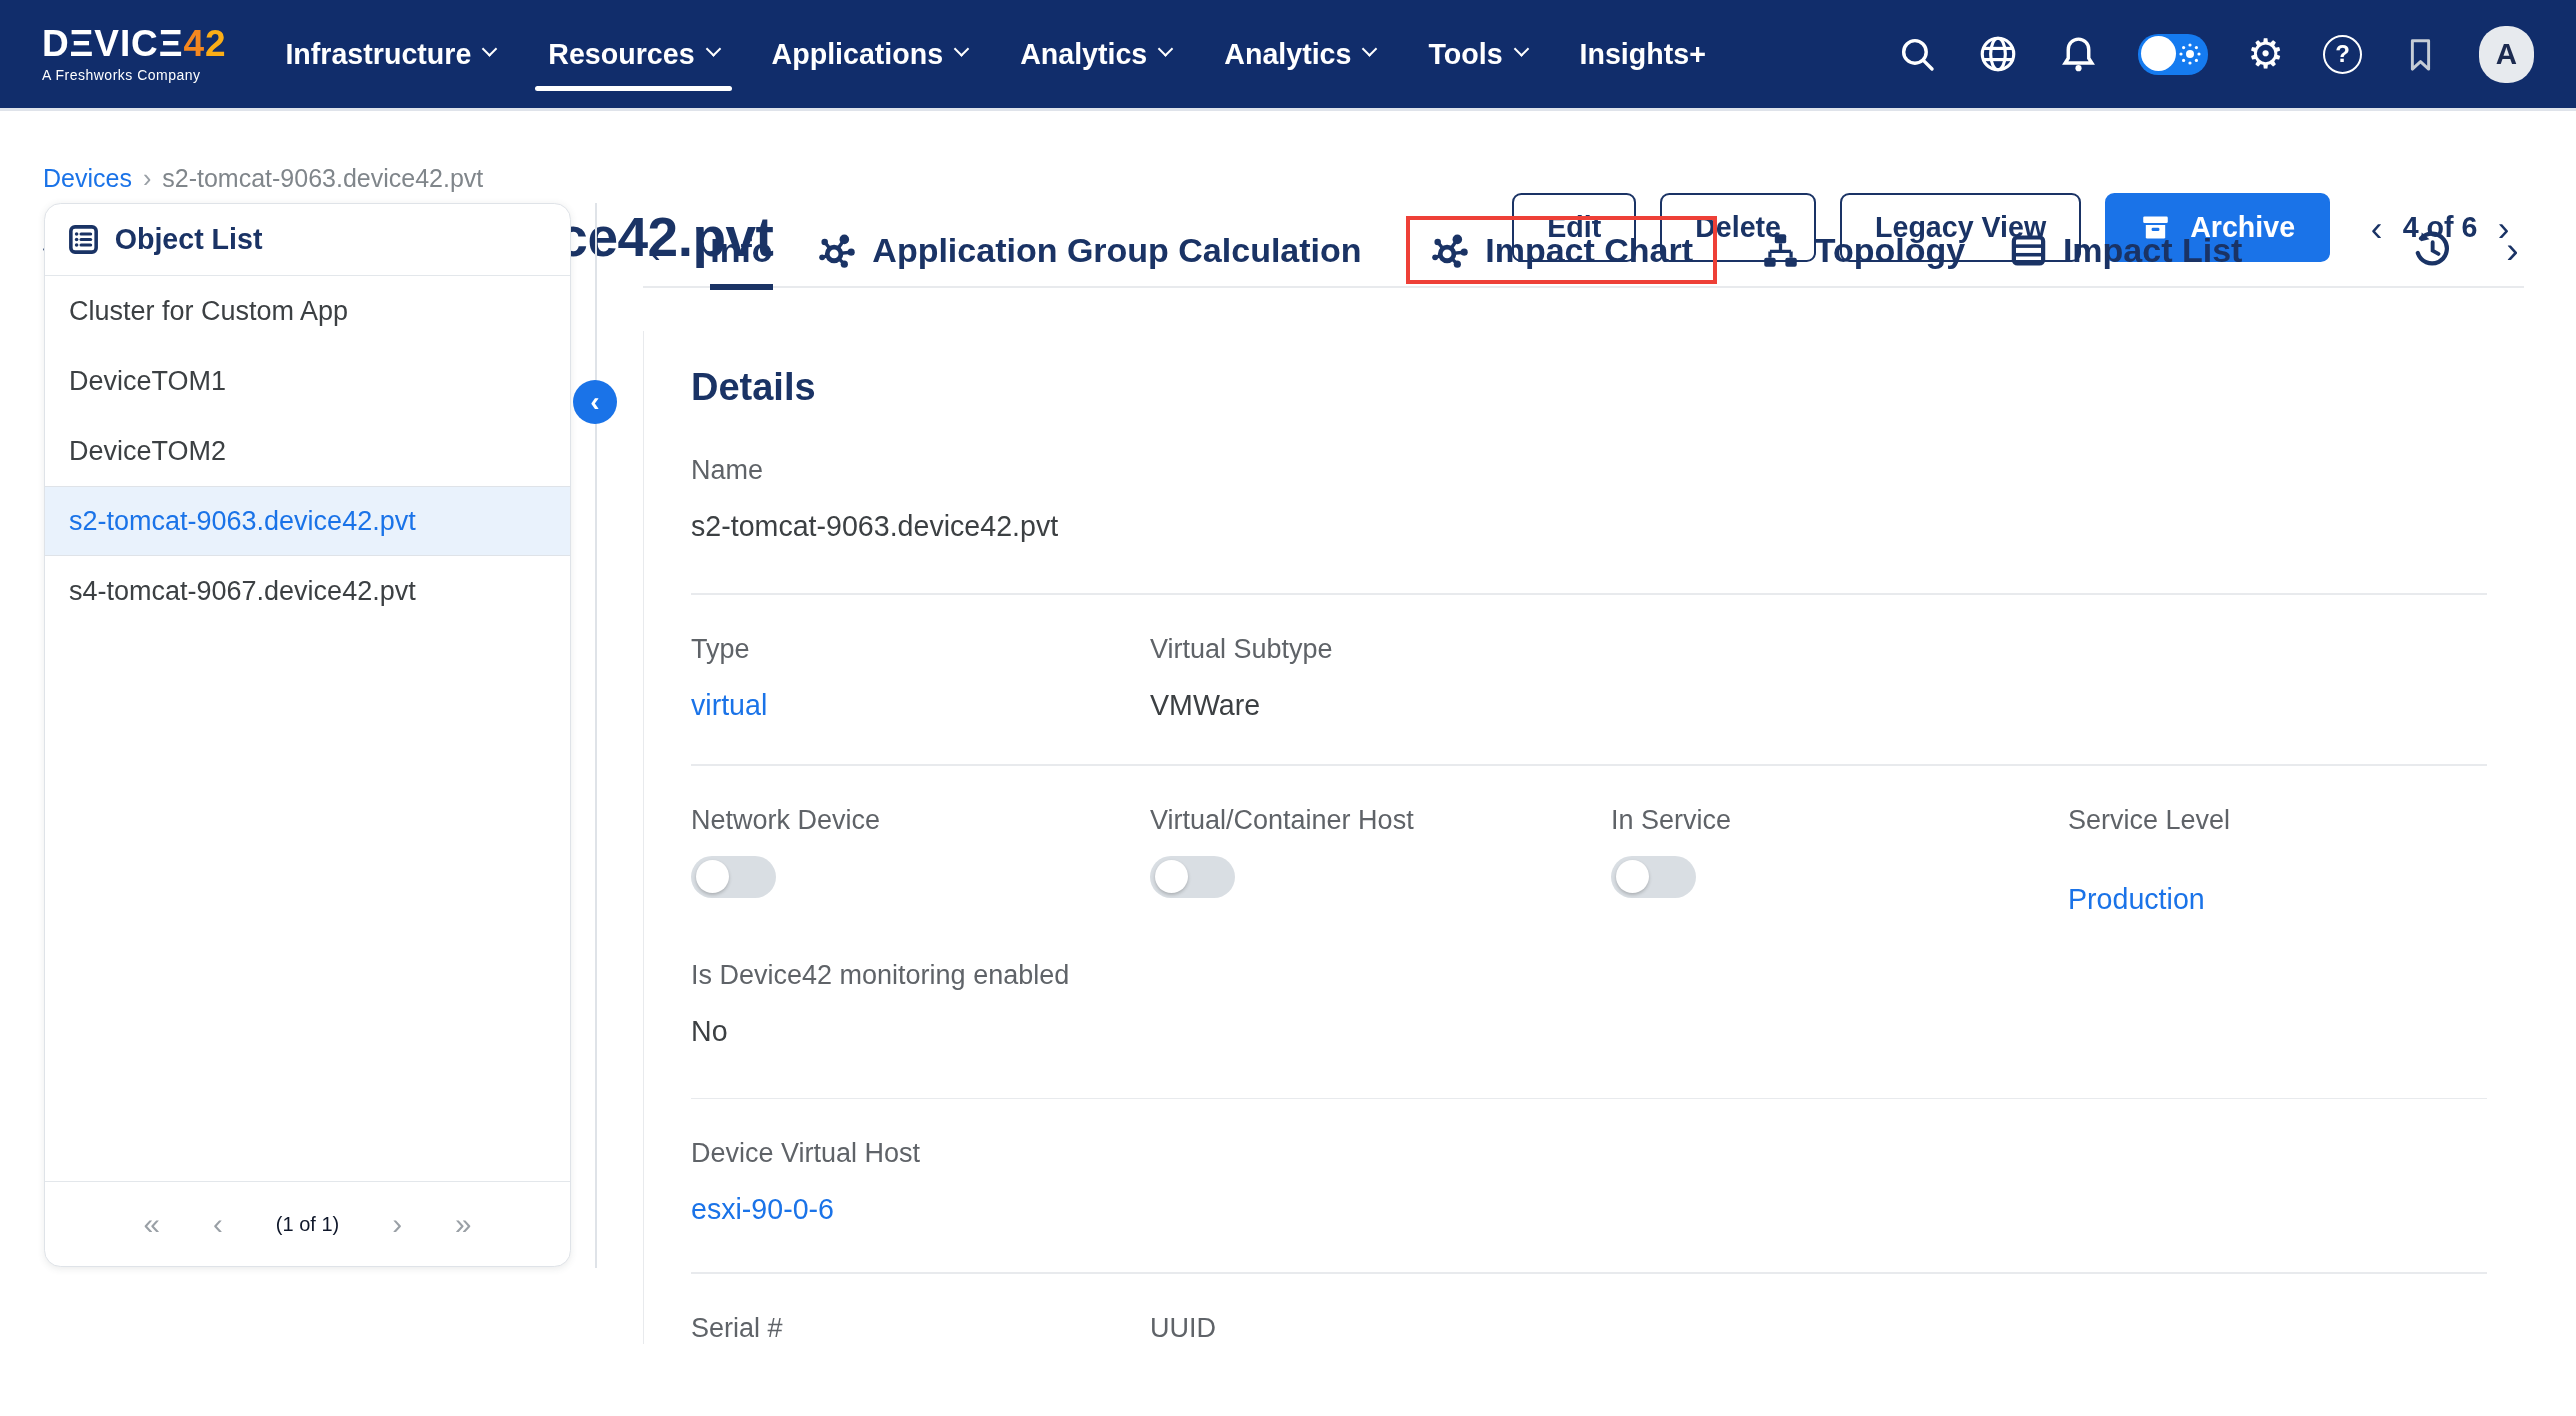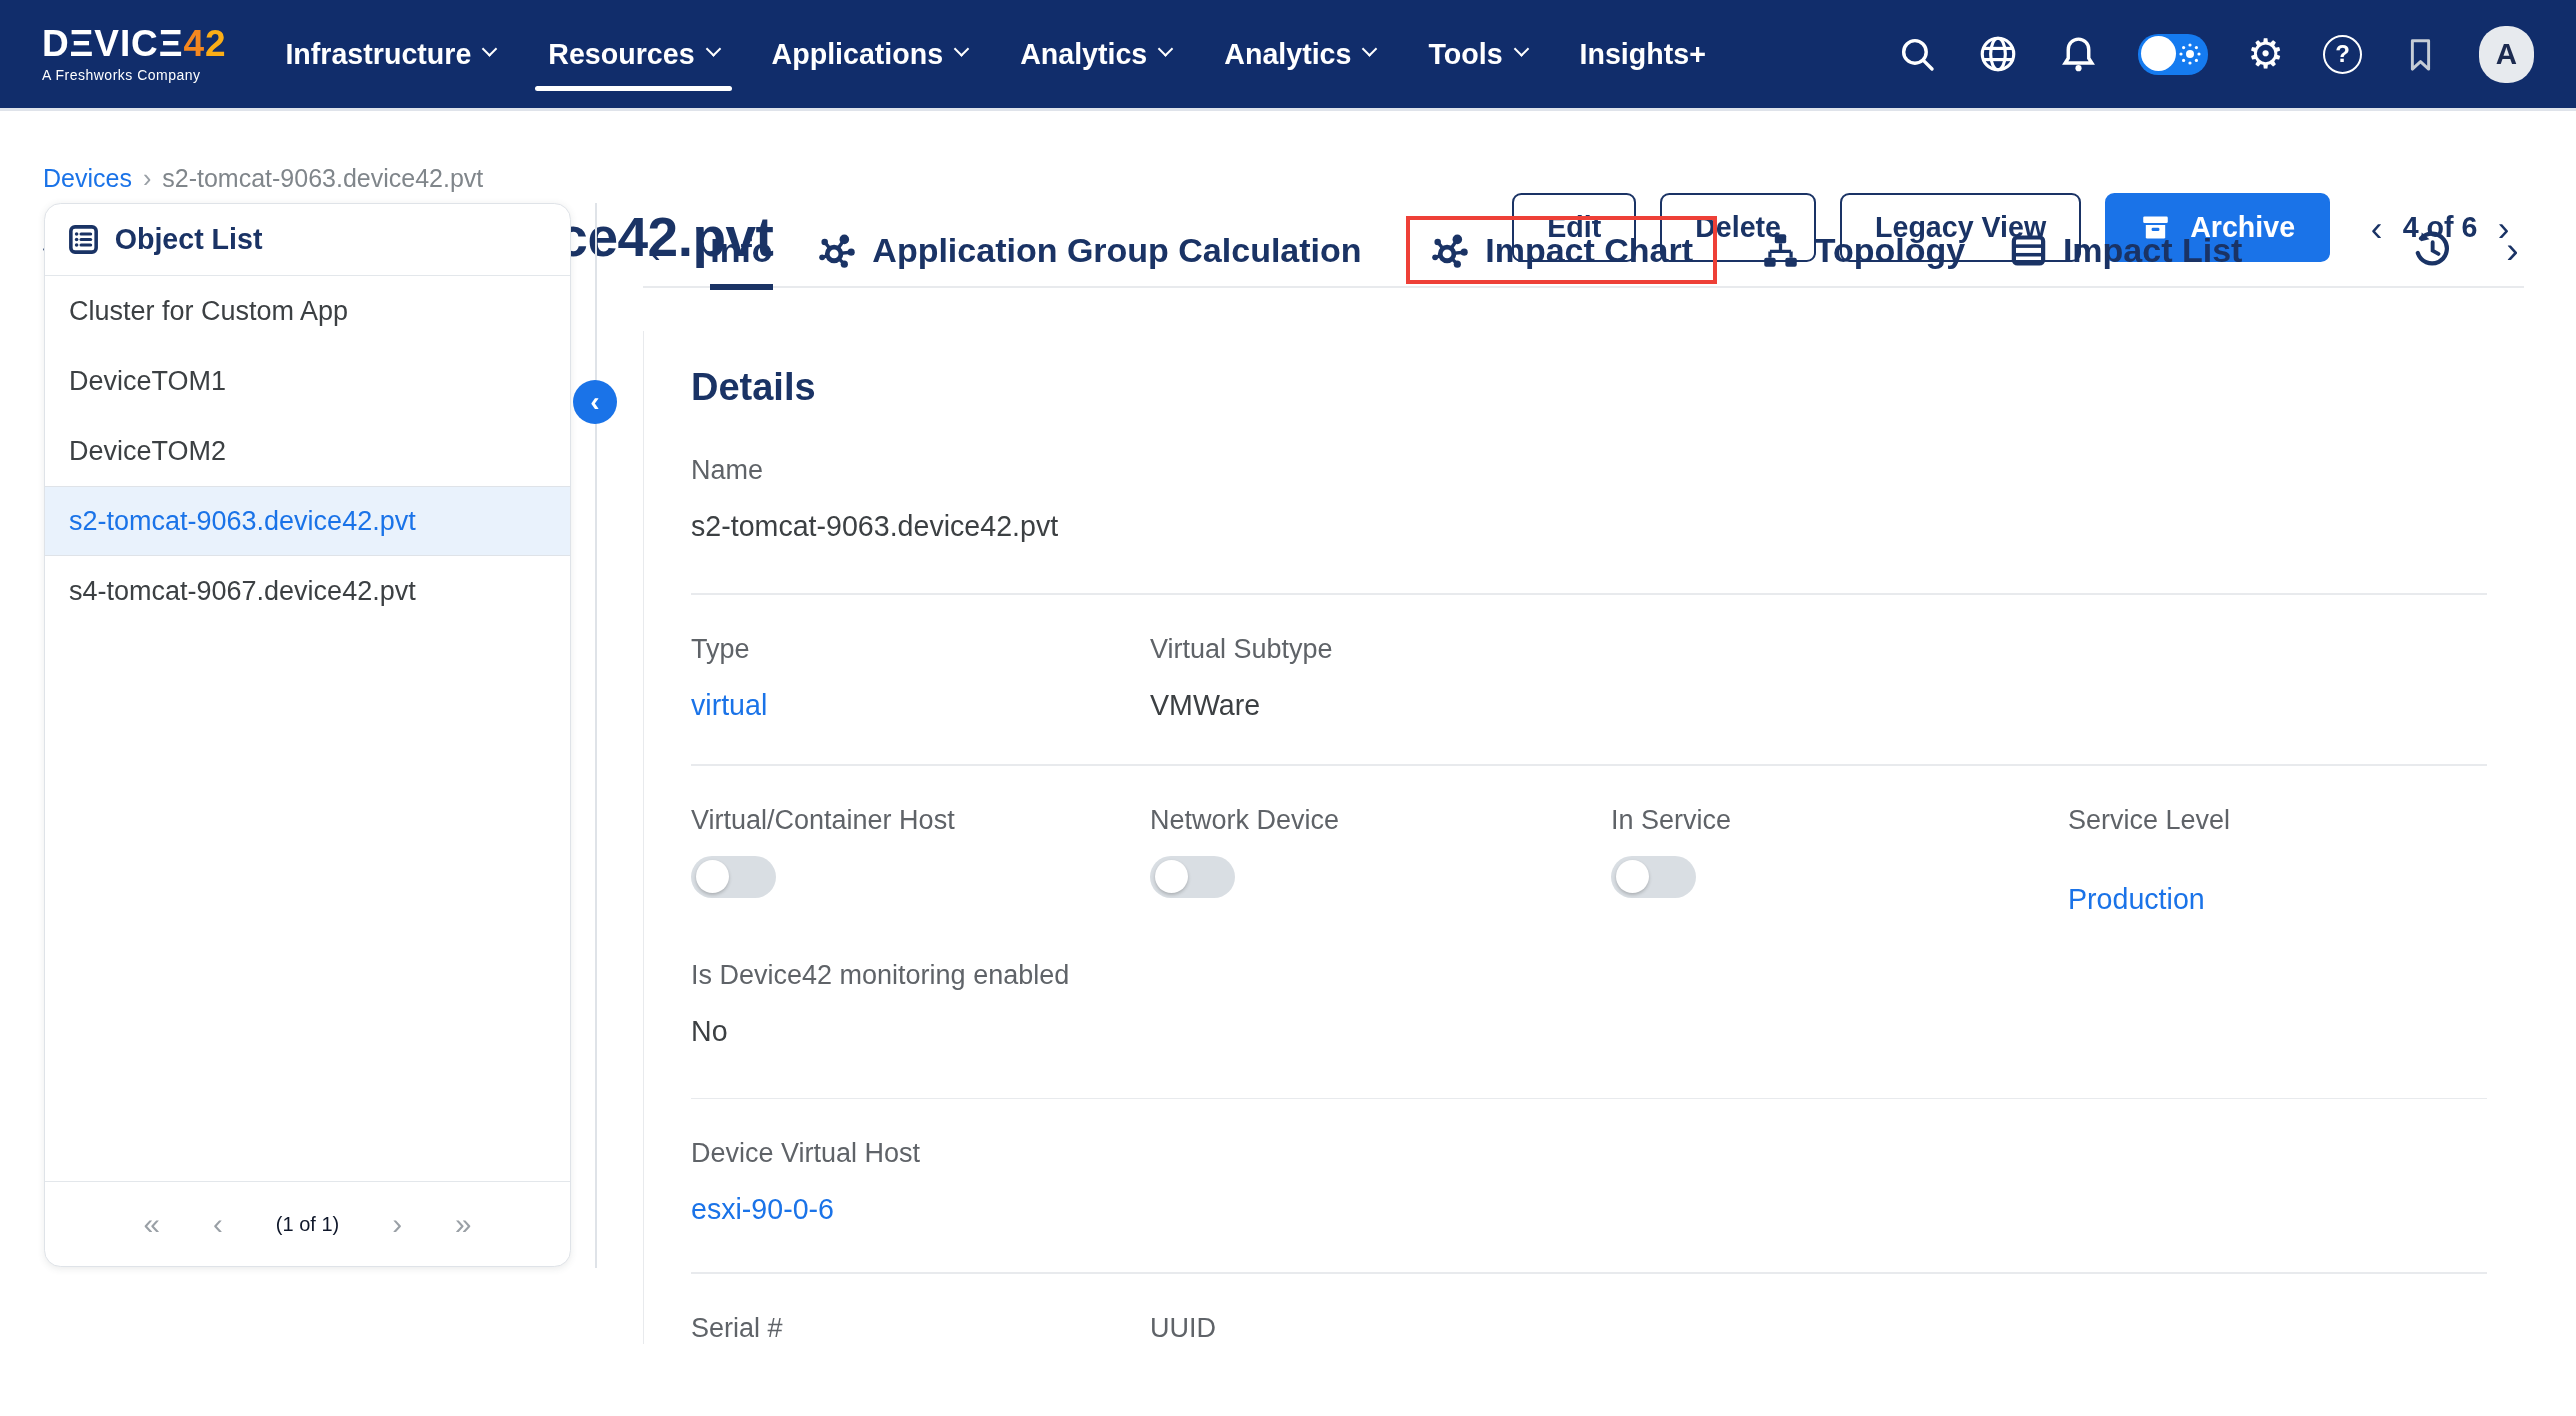--- a/index.html
+++ b/index.html
@@ -360,25 +360,25 @@
         <div>
           <div class="f-label">Virtual Subtype</div>
           <div class="f-value">VMWare</div>
         </div>
       </div>
 
       <div class="divider" style="margin-top:42px"></div>
 
       <div class="grid4" style="margin-top:39px">
         <div>
+          <div class="f-label">Network Device</div>
+          <div class="toggle"></div>
+        </div>
+        <div>
           <div class="f-label">Virtual/Container Host</div>
-          <div class="toggle"></div>
-        </div>
-        <div>
-          <div class="f-label">Network Device</div>
           <div class="toggle"></div>
         </div>
         <div>
           <div class="f-label">In Service</div>
           <div class="toggle"></div>
         </div>
         <div>
           <div class="f-label">Service Level</div>
           <div class="f-link" style="margin-top:47px">Production</div>
         </div>

